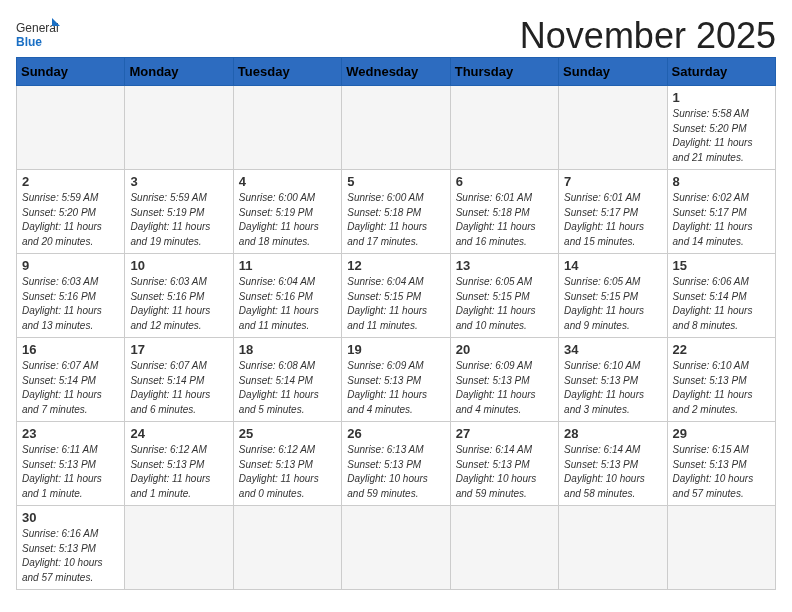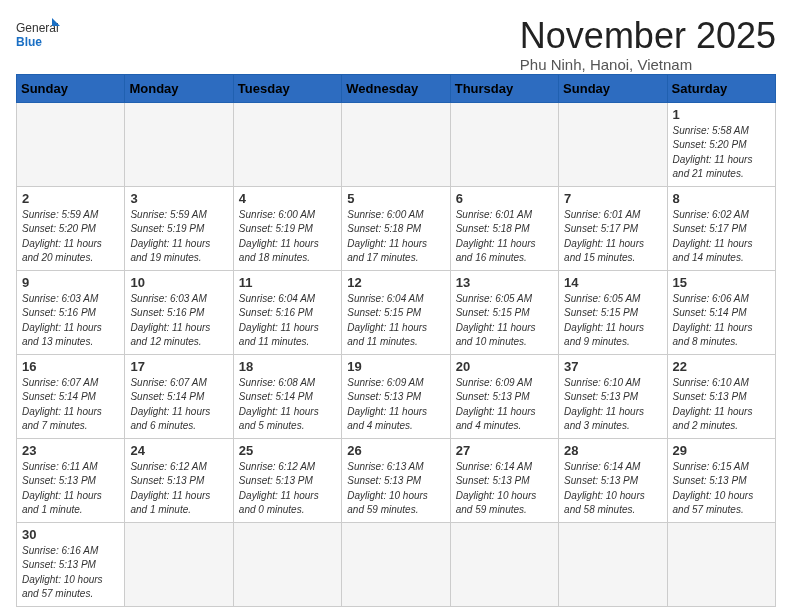--- a/index.html
+++ b/index.html
@@ -15,20 +15,21 @@
       justify-content: space-between;
       align-items: flex-start;
       margin-bottom: 1px;
     }
     .logo {
       display: flex;
       align-items: center;
       gap: 4px;
     }
     .title-area {
+      text-align: right;
     }
     .month-title {
       font-size: 36px;
       font-weight: normal;
       color: #222;
       line-height: 1.1;
     }
     .location {
       font-size: 15px;
       color: #555;
@@ -83,21 +84,20 @@
   <div class="logo">
 <svg width="44" height="40" viewBox="0 0 44 40">
   <rect x="0" y="0" width="44" height="40" fill="white"></rect>
   <text x="0" y="16" font-size="12" font-family="Arial,sans-serif" fill="#333" font-weight="normal">General</text>
   <text x="0" y="30" font-size="12" font-family="Arial,sans-serif" fill="#1a6fc4" font-weight="bold">Blue</text>
   <polygon points="36,2 44,10 36,10" fill="#1a6fc4"></polygon>
 </svg>
     </div>
   <div class="title-area">
     <div class="month-title">November 2025</div>
-    <div class="location">Phu Ninh, Hanoi, Vietnam</div>
   </div>
 </div>
 
 <table class="calendar">
   <thead>
     <tr>
     <th>Sunday</th>
         <th>Monday</th>
         <th>Tuesday</th>
         <th>Wednesday</th>
@@ -234,21 +234,21 @@
 Sunset: 5:13 PM
 Daylight: 11 hours and 4 minutes.</div>
         </td>
         <td>
           <span class="day-num">20</span>
           <div class="day-info">Sunrise: 6:09 AM
 Sunset: 5:13 PM
 Daylight: 11 hours and 4 minutes.</div>
         </td>
         <td>
-          <span class="day-num">37</span>
+          <span class="day-num">34</span>
           <div class="day-info">Sunrise: 6:10 AM
 Sunset: 5:13 PM
 Daylight: 11 hours and 3 minutes.</div>
         </td>
         <td>
           <span class="day-num">22</span>
           <div class="day-info">Sunrise: 6:10 AM
 Sunset: 5:13 PM
 Daylight: 11 hours and 2 minutes.</div>
         </td>

